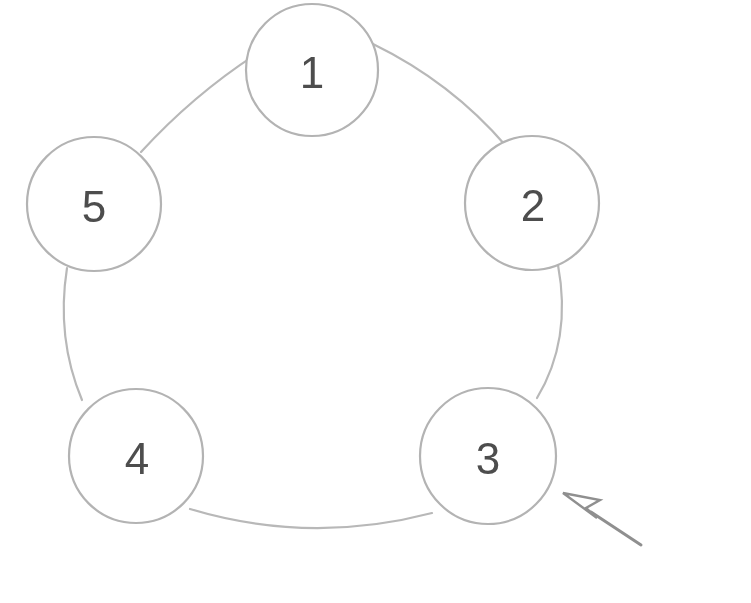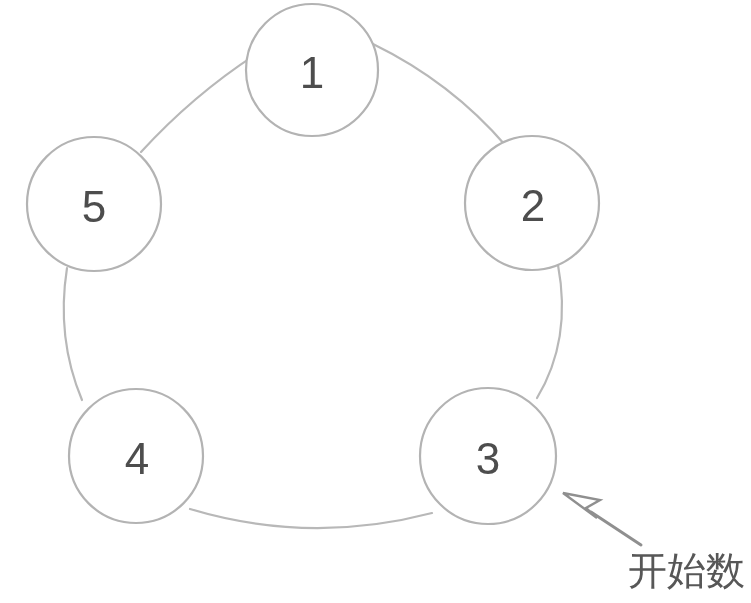--- a/index.html
+++ b/index.html
@@ -119,15 +119,14 @@
 
     </g>
 
     <g>
       <path class="arrow-shaft" d="M 641,545 L 591,512"></path>
       <path class="arrow-head" d="M 563,493 L 600,500 L 586,508 L 597,518 Z"></path>
     </g>
 
   </svg>
 
-  <div class="annotation-text">开始数</div>
 
 </div>
 
 </body></html>

